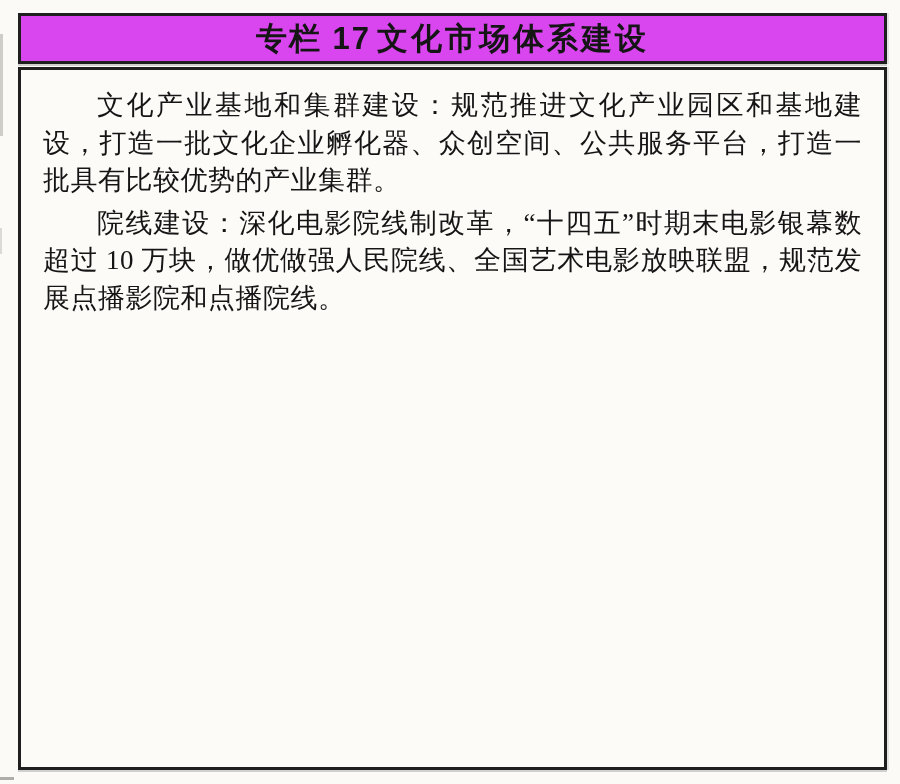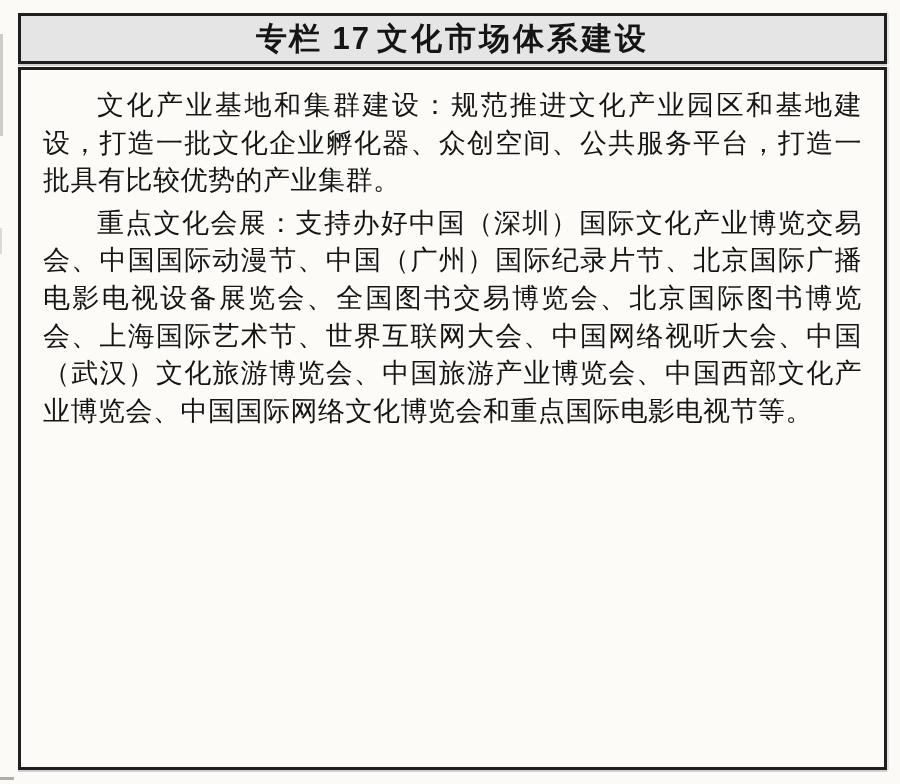--- a/index.html
+++ b/index.html
@@ -20,21 +20,21 @@
   }
   .title-box {
     position: absolute;
     left: 18px;
     top: 13px;
     width: 869px;
     height: 51px;
     box-sizing: border-box;
     border: 3px solid #1f1f1f;
     box-shadow: 0 2px 0 rgba(130,130,130,0.35), 2px 0 0 rgba(130,130,130,0.18);
-    background: #e5e5e5;
+    background: #d946ef;
     display: flex;
     align-items: center;
     justify-content: center;
   }
   .title-label, .title-text {
     font-family: "Liberation Sans", sans-serif;
     font-weight: bold;
     font-size: 31px;
     letter-spacing: 2px;
     line-height: 1;
@@ -97,20 +97,20 @@
 
 <div class="page">
 
   <div class="title-box">
     <span class="title-label">专栏 17</span>
     <span class="title-text">文化市场体系建设</span>
   </div>
 
   <div class="body-box">
     <p>文化产业基地和集群建设：规范推进文化产业园区和基地建设，打造一批文化企业孵化器、众创空间、公共服务平台，打造一批具有比较优势的产业集群。</p>
-    <p>重点文化会展：支持办好中国（深圳）国际文化产业博览交易会、中国国际动漫节、中国（广州）国际纪录片节、北京国际广播电影电视设备展览会、全国图书交易博览会、北京国际图书博览会、上海国际艺术节、世界互联网大会、中国网络视听大会、中国（武汉）文化旅游博览会、中国旅游产业博览会、中国西部文化产业博览会、中国国际网络文化博览会和重点国际电影电视节等。</p>
+    <p>院线建设：深化电影院线制改革，“十四五”时期末电影银幕数超过 10 万块，做优做强人民院线、全国艺术电影放映联盟，规范发展点播影院和点播院线。</p>
   </div>
 
   <div class="artifact-left"></div>
   <div class="artifact-left2"></div>
   <div class="artifact-bottom"></div>
 
 </div>
 
 </body></html>

